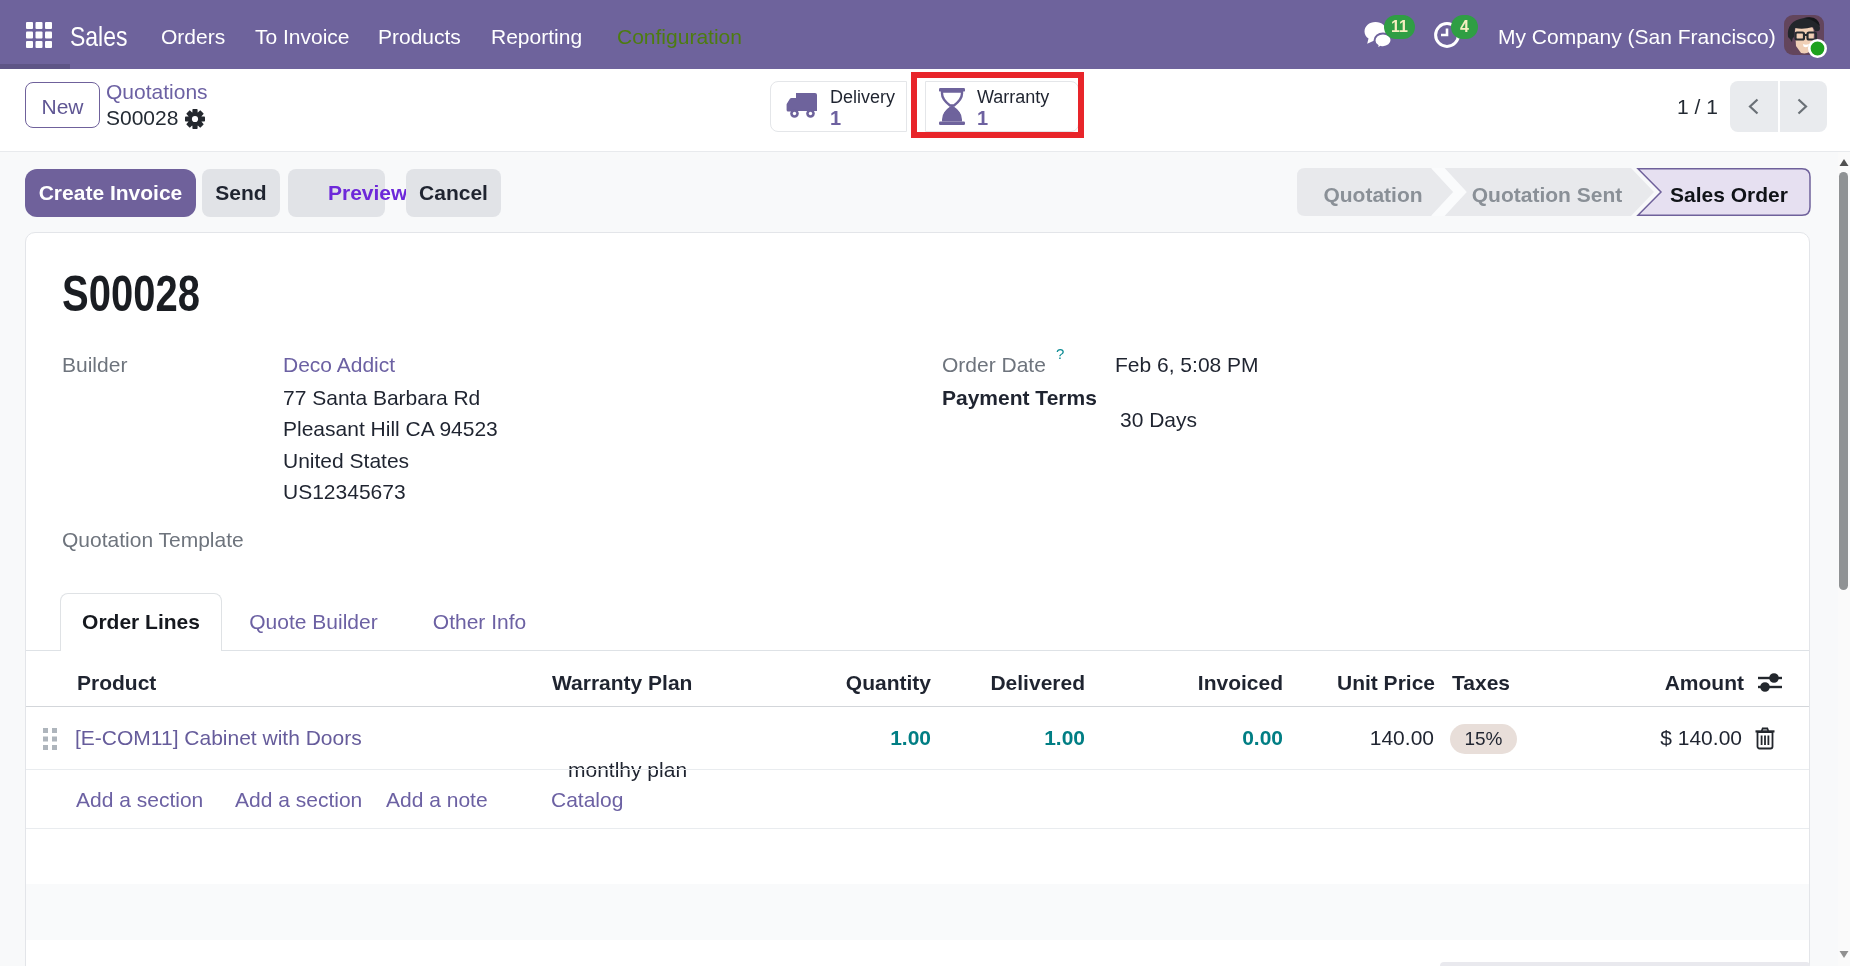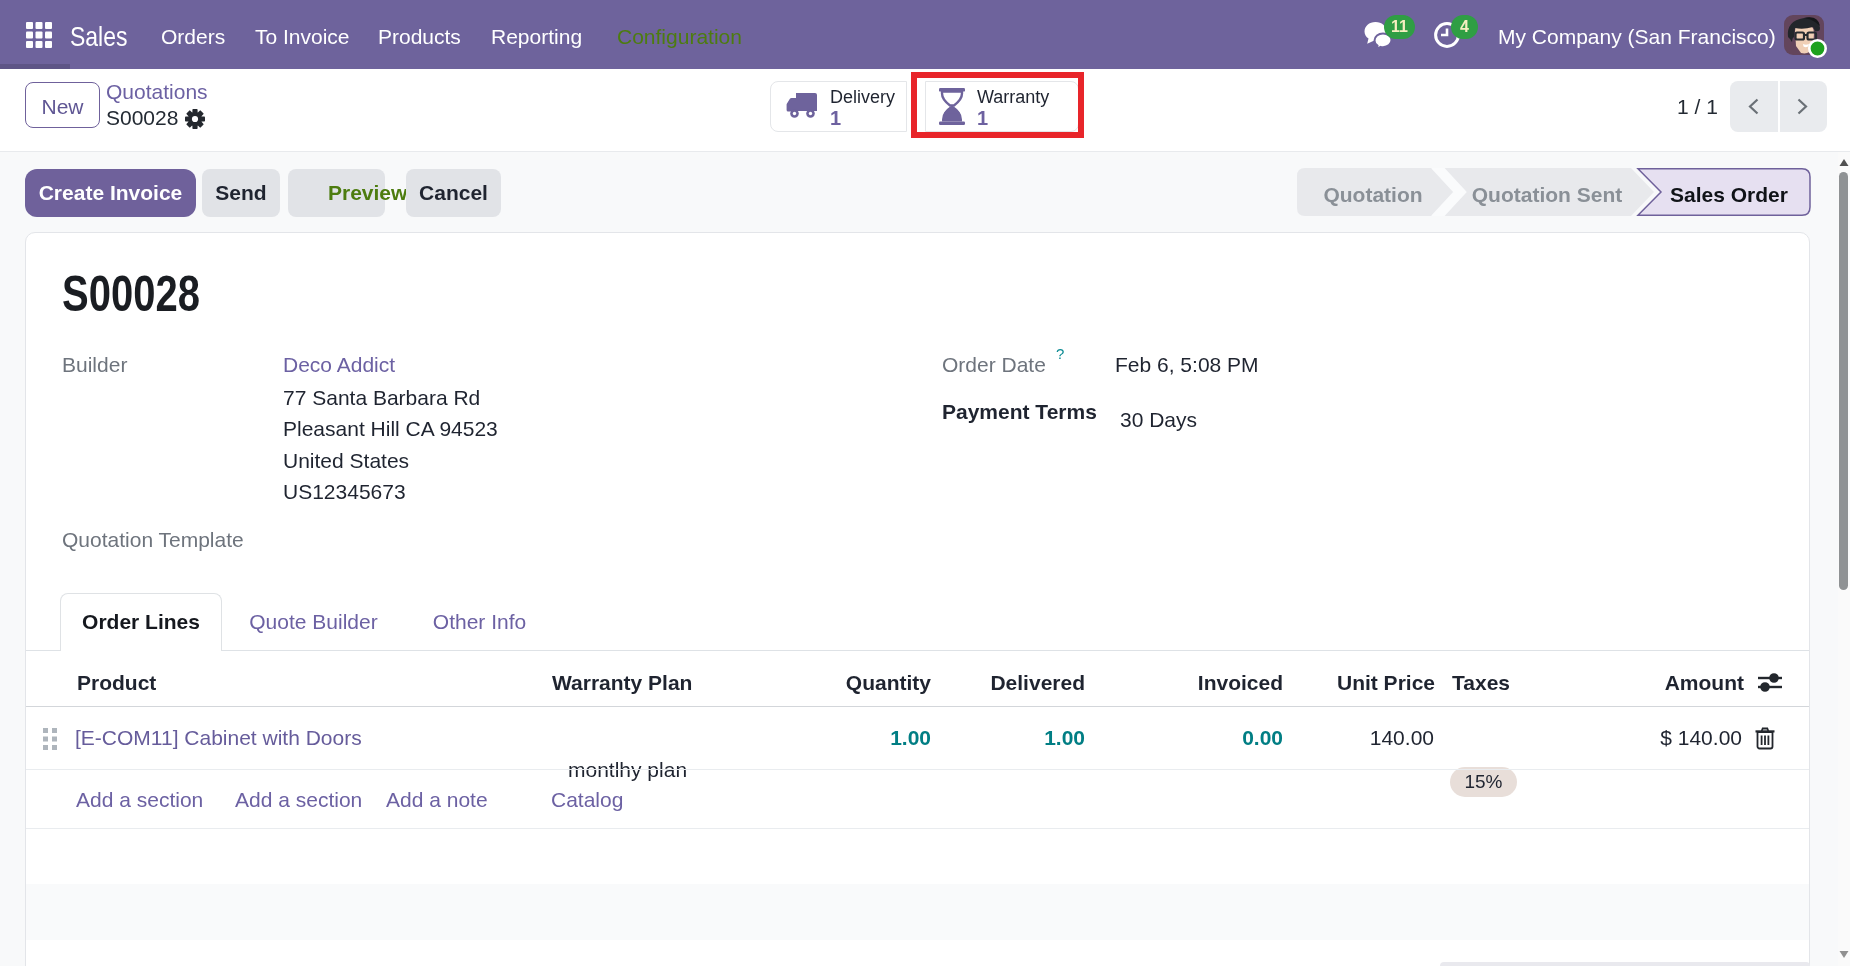--- a/index.html
+++ b/index.html
@@ -122,21 +122,21 @@
     <path d="M11.5 1.5 L4 8.5 L11.5 15.5" fill="none" stroke="#6a7076" stroke-width="2.2"></path>
   </svg>
 <svg class="abs" style="left:1794px;top:98px;" width="16" height="17" viewBox="0 0 16 17">
     <path d="M4.5 1.5 L12 8.5 L4.5 15.5" fill="none" stroke="#6a7076" stroke-width="2.2"></path>
   </svg>
 
 <div class="abs" style="left:0;top:152px;width:1850px;height:814px;background:#f8f9fa;"></div>
 
 <div class="abs" style="left:25px;top:169px;width:171px;height:48px;background:#6f619b;border-radius:12px;color:#fff;font-size:21px;font-weight:700;text-align:center;line-height:48px;">Create Invoice</div>
 <div class="abs" style="left:202px;top:169px;width:78px;height:48px;background:#e1e3e7;border-radius:8px;color:#1f2430;font-size:21px;font-weight:700;text-align:center;line-height:48px;">Send</div>
-<div class="abs" style="left:288px;top:169px;width:97px;height:48px;background:#e1e3e7;border-radius:8px;color:#4d7c0f;font-size:21px;font-weight:700;text-align:center;line-height:48px;padding-left:40px;">Preview</div>
+<div class="abs" style="left:288px;top:169px;width:97px;height:48px;background:#e1e3e7;border-radius:8px;color:#6d28d9;font-size:21px;font-weight:700;text-align:center;line-height:48px;padding-left:40px;">Preview</div>
 <div class="abs" style="left:406px;top:169px;width:95px;height:48px;background:#e1e3e7;border-radius:8px;color:#1f2430;font-size:21px;font-weight:700;text-align:center;line-height:48px;">Cancel</div>
 
 <svg class="abs" style="left:1297px;top:168px;" width="514" height="48" viewBox="0 0 514 48">
   <path d="M8 0 H334 L357 24 L334 48 H8 Q0 48 0 40 V8 Q0 0 8 0 Z" fill="#e8e9ec"></path>
   <path d="M138 -3 L163 24 L138 51" fill="none" stroke="#fafbfc" stroke-width="10"></path>
   <path d="M341 0.75 L364 24 L341 47.25 H505 Q513 47.25 513 39 V9 Q513 0.75 505 0.75 Z" fill="#e6e0f1" stroke="#6f619b" stroke-width="1.5"></path>
   <text x="76" y="34" font-family="Liberation Sans, sans-serif" font-size="21" font-weight="700" fill="#8a9097" text-anchor="middle">Quotation</text>
   <text x="250" y="34" font-family="Liberation Sans, sans-serif" font-size="21" font-weight="700" fill="#8a9097" text-anchor="middle">Quotation Sent</text>
   <text x="432" y="34" font-family="Liberation Sans, sans-serif" font-size="21" font-weight="700" fill="#101318" text-anchor="middle">Sales Order</text>
 </svg>
@@ -149,21 +149,21 @@
 <div class="abs" style="left:283px;top:353px;color:#6c61a3;">Deco Addict</div>
 <div class="abs" style="left:283px;top:386px;">77 Santa Barbara Rd</div>
 <div class="abs" style="left:283px;top:417px;">Pleasant Hill CA 94523</div>
 <div class="abs" style="left:283px;top:449px;">United States</div>
 <div class="abs" style="left:283px;top:480px;">US12345673</div>
 <div class="abs" style="left:62px;top:528px;color:#6e747d;">Quotation Template</div>
 
 <div class="abs" style="left:942px;top:353px;color:#6e747d;">Order Date</div>
 <div class="abs" style="left:1056px;top:345px;font-size:15px;color:#0d8b93;">?</div>
 <div class="abs" style="left:1115px;top:353px;">Feb 6, 5:08 PM</div>
-<div class="abs" style="left:942px;top:400px;font-weight:700;">Payment Terms</div>
+<div class="abs" style="left:942px;top:386px;font-weight:700;">Payment Terms</div>
 <div class="abs" style="left:1120px;top:408px;">30 Days</div>
 
 <div class="abs" style="left:26px;top:650px;width:1783px;height:1px;background:#dee2e6;"></div>
 <div class="abs" style="left:60px;top:593px;width:162px;height:58px;background:#fff;border:1px solid #dfe2e5;border-bottom:none;border-radius:8px 8px 0 0;"></div>
 <div class="abs" style="left:60px;top:610px;width:162px;font-weight:700;color:#15181e;text-align:center;">Order Lines</div>
 <div class="abs" style="left:246px;top:610px;width:135px;color:#6c61a3;text-align:center;">Quote Builder</div>
 <div class="abs" style="left:428px;top:610px;width:103px;color:#6c61a3;text-align:center;">Other Info</div>
 
 <div class="abs" style="left:77px;top:671px;font-weight:700;">Product</div>
 <div class="abs" style="left:552px;top:671px;font-weight:700;">Warranty Plan</div>
@@ -193,21 +193,21 @@
     <rect x="0" y="17" width="5" height="5"></rect>
       <rect x="9" y="17" width="5" height="5"></rect>
   </g>
 </svg>
 <div class="abs" style="left:75px;top:726px;color:#665c9b;">[E-COM11] Cabinet with Doors</div>
 <div class="abs" style="left:568px;top:726px;margin-top:32px;">montlhy plan</div>
 <div class="abs" style="right:919px;top:726px;font-weight:700;color:#017e84;">1.00</div>
 <div class="abs" style="right:765px;top:726px;font-weight:700;color:#017e84;">1.00</div>
 <div class="abs" style="right:567px;top:726px;font-weight:700;color:#017e84;">0.00</div>
 <div class="abs" style="right:416px;top:726px;">140.00</div>
-<div class="abs" style="left:1450px;top:724px;width:67px;height:30px;border-radius:15px;background:#e8ded9;font-size:19px;font-weight:500;text-align:center;line-height:30px;margin-top:43px;">15%</div>
+<div class="abs" style="left:1450px;top:724px;width:67px;height:30px;border-radius:15px;background:#e8ded9;font-size:19px;font-weight:500;text-align:center;line-height:30px;">15%</div>
 <div class="abs" style="right:108px;top:726px;">$ 140.00</div>
 
 <svg class="abs" style="left:1755px;top:727px;" width="20" height="23" viewBox="0 0 20 23">
   <g stroke="#23272d" stroke-width="1.8" fill="none">
     <path d="M2.5 5 h15 v14.5 a2 2 0 0 1-2 2 h-11 a2 2 0 0 1-2-2 z"></path>
     <line x1="0.5" y1="4.4" x2="19.5" y2="4.4" stroke-width="2.2"></line>
     <path d="M6.7 4 l1-2.5 h4.6 l1 2.5"></path>
     <line x1="6.6" y1="8.5" x2="6.6" y2="18"></line>
     <line x1="10" y1="8.5" x2="10" y2="18"></line>
     <line x1="13.4" y1="8.5" x2="13.4" y2="18"></line>

